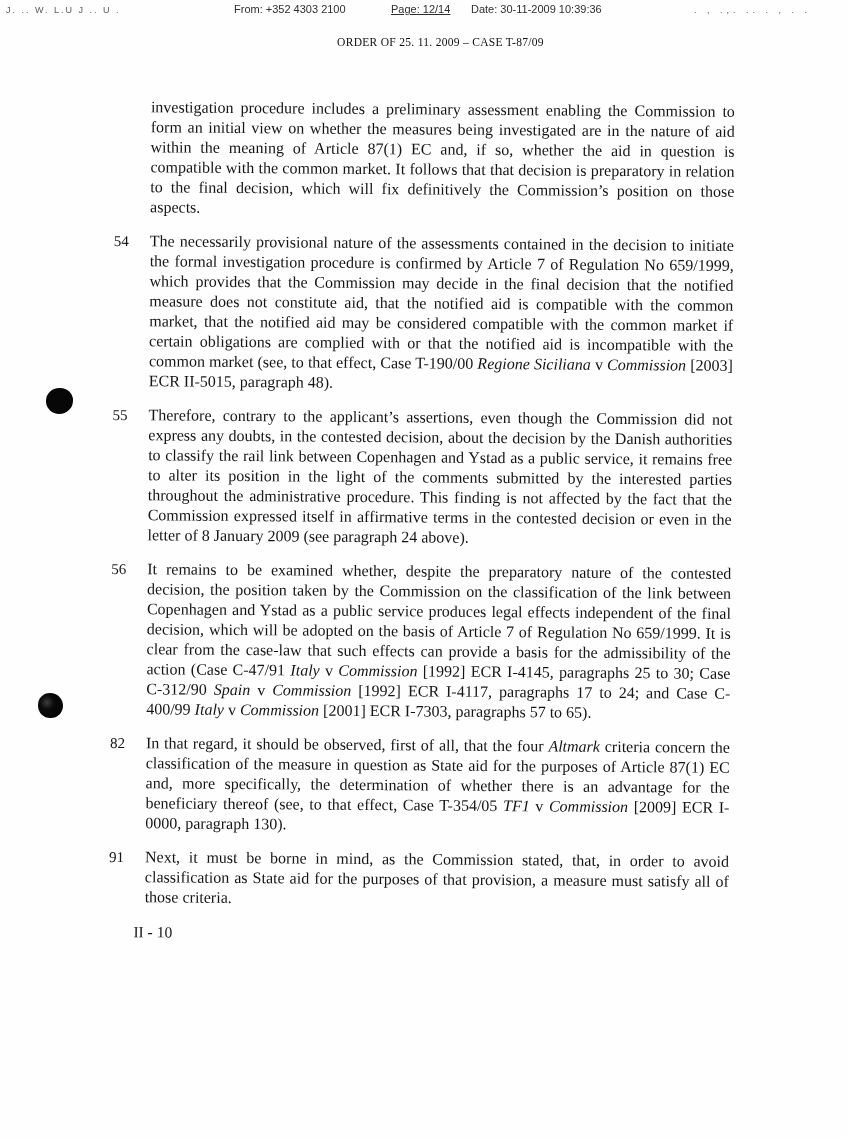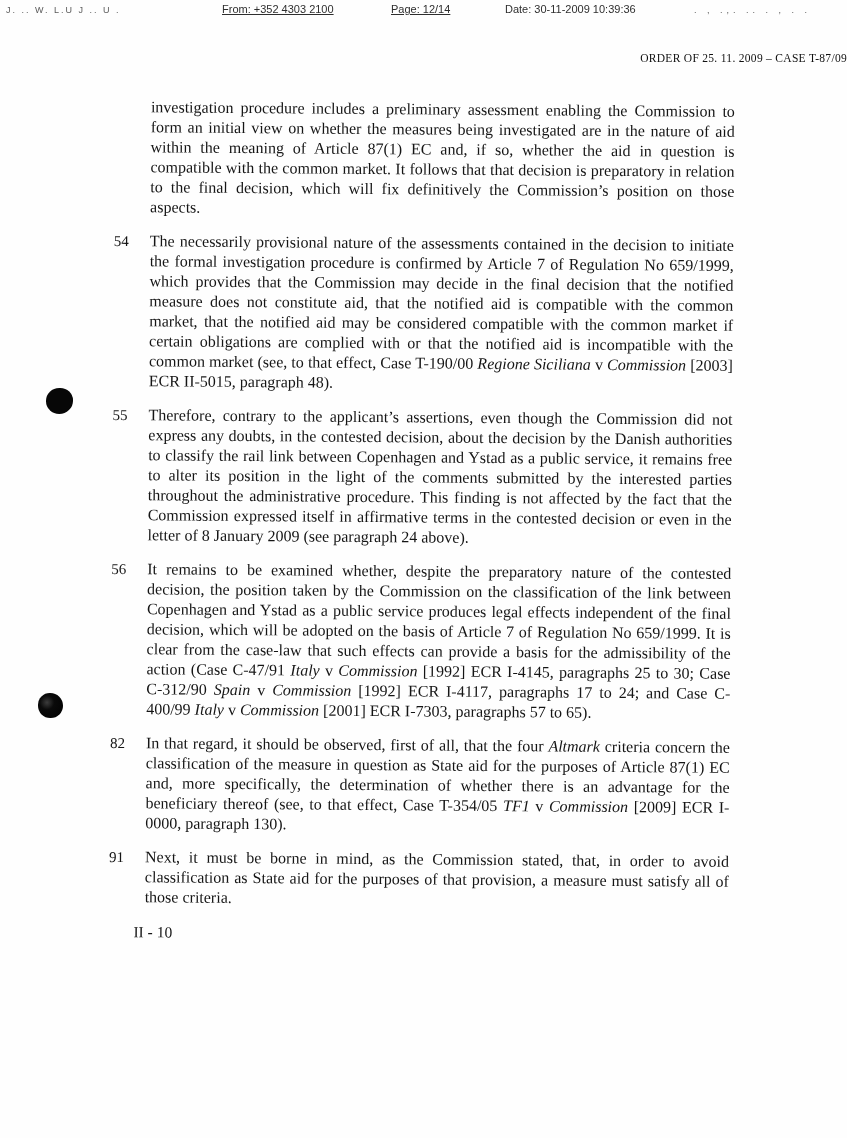--- a/index.html
+++ b/index.html
@@ -15,30 +15,30 @@
 
   
   .fax-header {
     position:absolute; top:3px; left:0; width:847px; height:15px;
     font-family:"Liberation Sans", sans-serif;
     font-size:11px; color:#2e2e2e; white-space:nowrap;
   }
   .fx { position:absolute; top:0; }
   .fx.noise { font-size:9px; color:#5a5a5a; letter-spacing:2px; top:2px; }
   .fx.l  { left:6px;  }
-  .fx.from { left:222px;text-decoration:underline; }
+  .fx.from { left:234px; }
   .fx.pg   { left:391px;text-decoration:underline; }
-  .fx.dt   { left:505px; }
+  .fx.dt   { left:471px; }
   .fx.r  { left:694px; letter-spacing:4px; }
 
   
   .doc-header {
-    position:absolute; top:52px; left:0; width:847px;
+    position:absolute; top:36px; left:0; width:847px;
     padding-left:34px;
-    text-align:right;
+    text-align:center;
     font-size:11.5px; letter-spacing:0.3px; color:#101010;
   }
 
   
   .punch { position:absolute; background:#070707; }
   .punch-1 { left:46px; top:388px; width:27px; height:26px; border-radius:50% 48% 52% 50%; }
   .punch-2 {
     left:38px; top:693px; width:25px; height:25px; border-radius:48% 52% 50% 50%;
     background:radial-gradient(circle at 36% 38%, #3c3c3c 0%, #0a0a0a 32%, #000 100%);
   }

